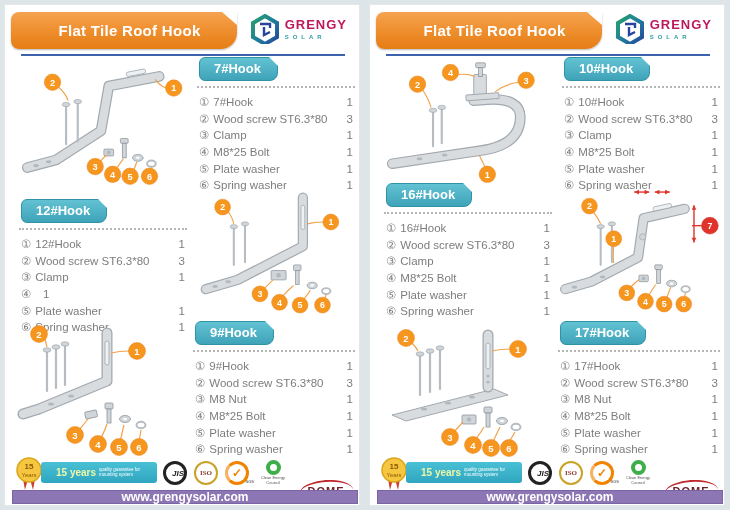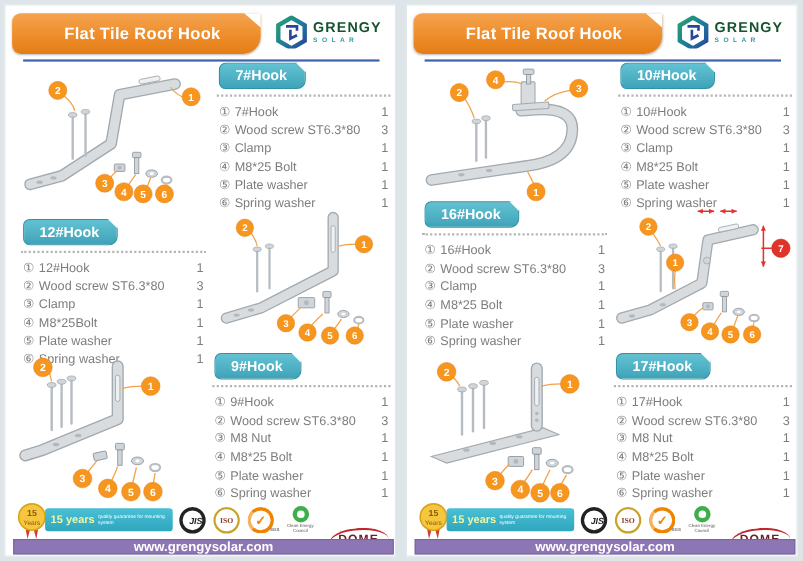--- a/index.html
+++ b/index.html
@@ -23,21 +23,21 @@
     box-shadow:0 1px 2px rgba(0,0,0,.28);
     display:flex;align-items:center;justify-content:center;
   }
   .banner::after{
     content:"";position:absolute;top:0;right:0;width:0;height:0;
     border-top:13px solid #fff;border-left:15px solid transparent;
   }
   .banner .ttl{color:#fff;font-size:15px;font-weight:600;letter-spacing:.3px;margin-left:11px;}
   .logo{position:absolute;right:12px;top:9px;display:flex;align-items:center;gap:5px;}
   .logo .ltxt{display:flex;flex-direction:column;line-height:1;}
-  .logo .lname{font-size:13px;font-weight:bold;color:#14532d;letter-spacing:1px;}
+  .logo .lname{font-size:13px;font-weight:bold;color:#be185d;letter-spacing:1px;}
   .logo .lsub{font-size:6px;font-weight:bold;color:#2f9ea6;letter-spacing:4px;margin-top:3px;}
   .blueline{position:absolute;left:16px;right:14px;top:49px;border-top:2px solid #3e63ad;}
 
   
   .plist{position:absolute;}
   .tab{
     position:relative;display:inline-block;
     background:linear-gradient(180deg,#62c2d3,#3fa3b8);
     color:#fff;font-weight:bold;font-size:13px;
     padding:3px 16px 4px 14px;border-radius:6px 8px 8px 6px;
@@ -71,21 +71,21 @@
   .co.red circle{fill:#e0342b;stroke:#c22920;}
   .co text{fill:#fff;font-size:9.5px;font-weight:bold;text-anchor:middle;font-family:"Liberation Sans",sans-serif;}
   .redline{stroke:#e0342b;stroke-width:1.5;}
   .redhead{fill:#e0342b;}
 
   
   .medal{position:absolute;left:9px;top:452px;}
   .gbanner{
     position:absolute;left:36px;top:457px;width:116px;height:21px;
     background:linear-gradient(180deg,#49c0d4,#2fa6bf);
-    border-radius:3px;display:flex;align-items:center;gap:3px;padding:0 5px;box-sizing:border-box;
+    border-radius:3px;display:flex;align-items:center;gap:3px;padding:0 15px;box-sizing:border-box;
   }
   .gbig{color:#eef7a9;font-size:10px;font-weight:bold;white-space:nowrap;}
   .gsmall{color:#fff;font-size:4.5px;line-height:1.1;}
   .certrow{position:absolute;left:158px;top:452px;width:192px;height:32px;display:flex;align-items:center;gap:7px;}
   .jis{width:24px;height:24px;border-radius:50%;border:3px solid #222;display:flex;align-items:center;justify-content:flex-end;
        font-size:8px;font-weight:bold;color:#222;font-style:italic;box-sizing:border-box;}
   .iso{width:24px;height:24px;border-radius:50%;border:2px solid #c9a227;display:flex;align-items:center;justify-content:center;
        font-size:7px;font-weight:bold;color:#8b3a2a;box-sizing:border-box;font-family:"Liberation Serif",serif;}
   .sgs{width:24px;height:24px;border-radius:50%;border:3px solid #f08300;border-left-color:#f6b25e;display:flex;align-items:center;justify-content:center;
        color:#f08300;font-size:12px;font-weight:bold;box-sizing:border-box;position:relative;}
@@ -231,21 +231,20 @@
           <span class="pl">Wood screw ST6.3*80</span>
           <span class="pq">3</span>
         </li>
         <li>
           <span class="pn">③</span>
           <span class="pl">Clamp</span>
           <span class="pq">1</span>
         </li>
         <li>
           <span class="pn">④</span>
-          <span class="pl">M8*25Bolt</span>
           <span class="pq">1</span>
         </li>
         <li>
           <span class="pn">⑤</span>
           <span class="pl">Plate washer</span>
           <span class="pq">1</span>
         </li>
         <li>
           <span class="pn">⑥</span>
           <span class="pl">Spring washer</span>

